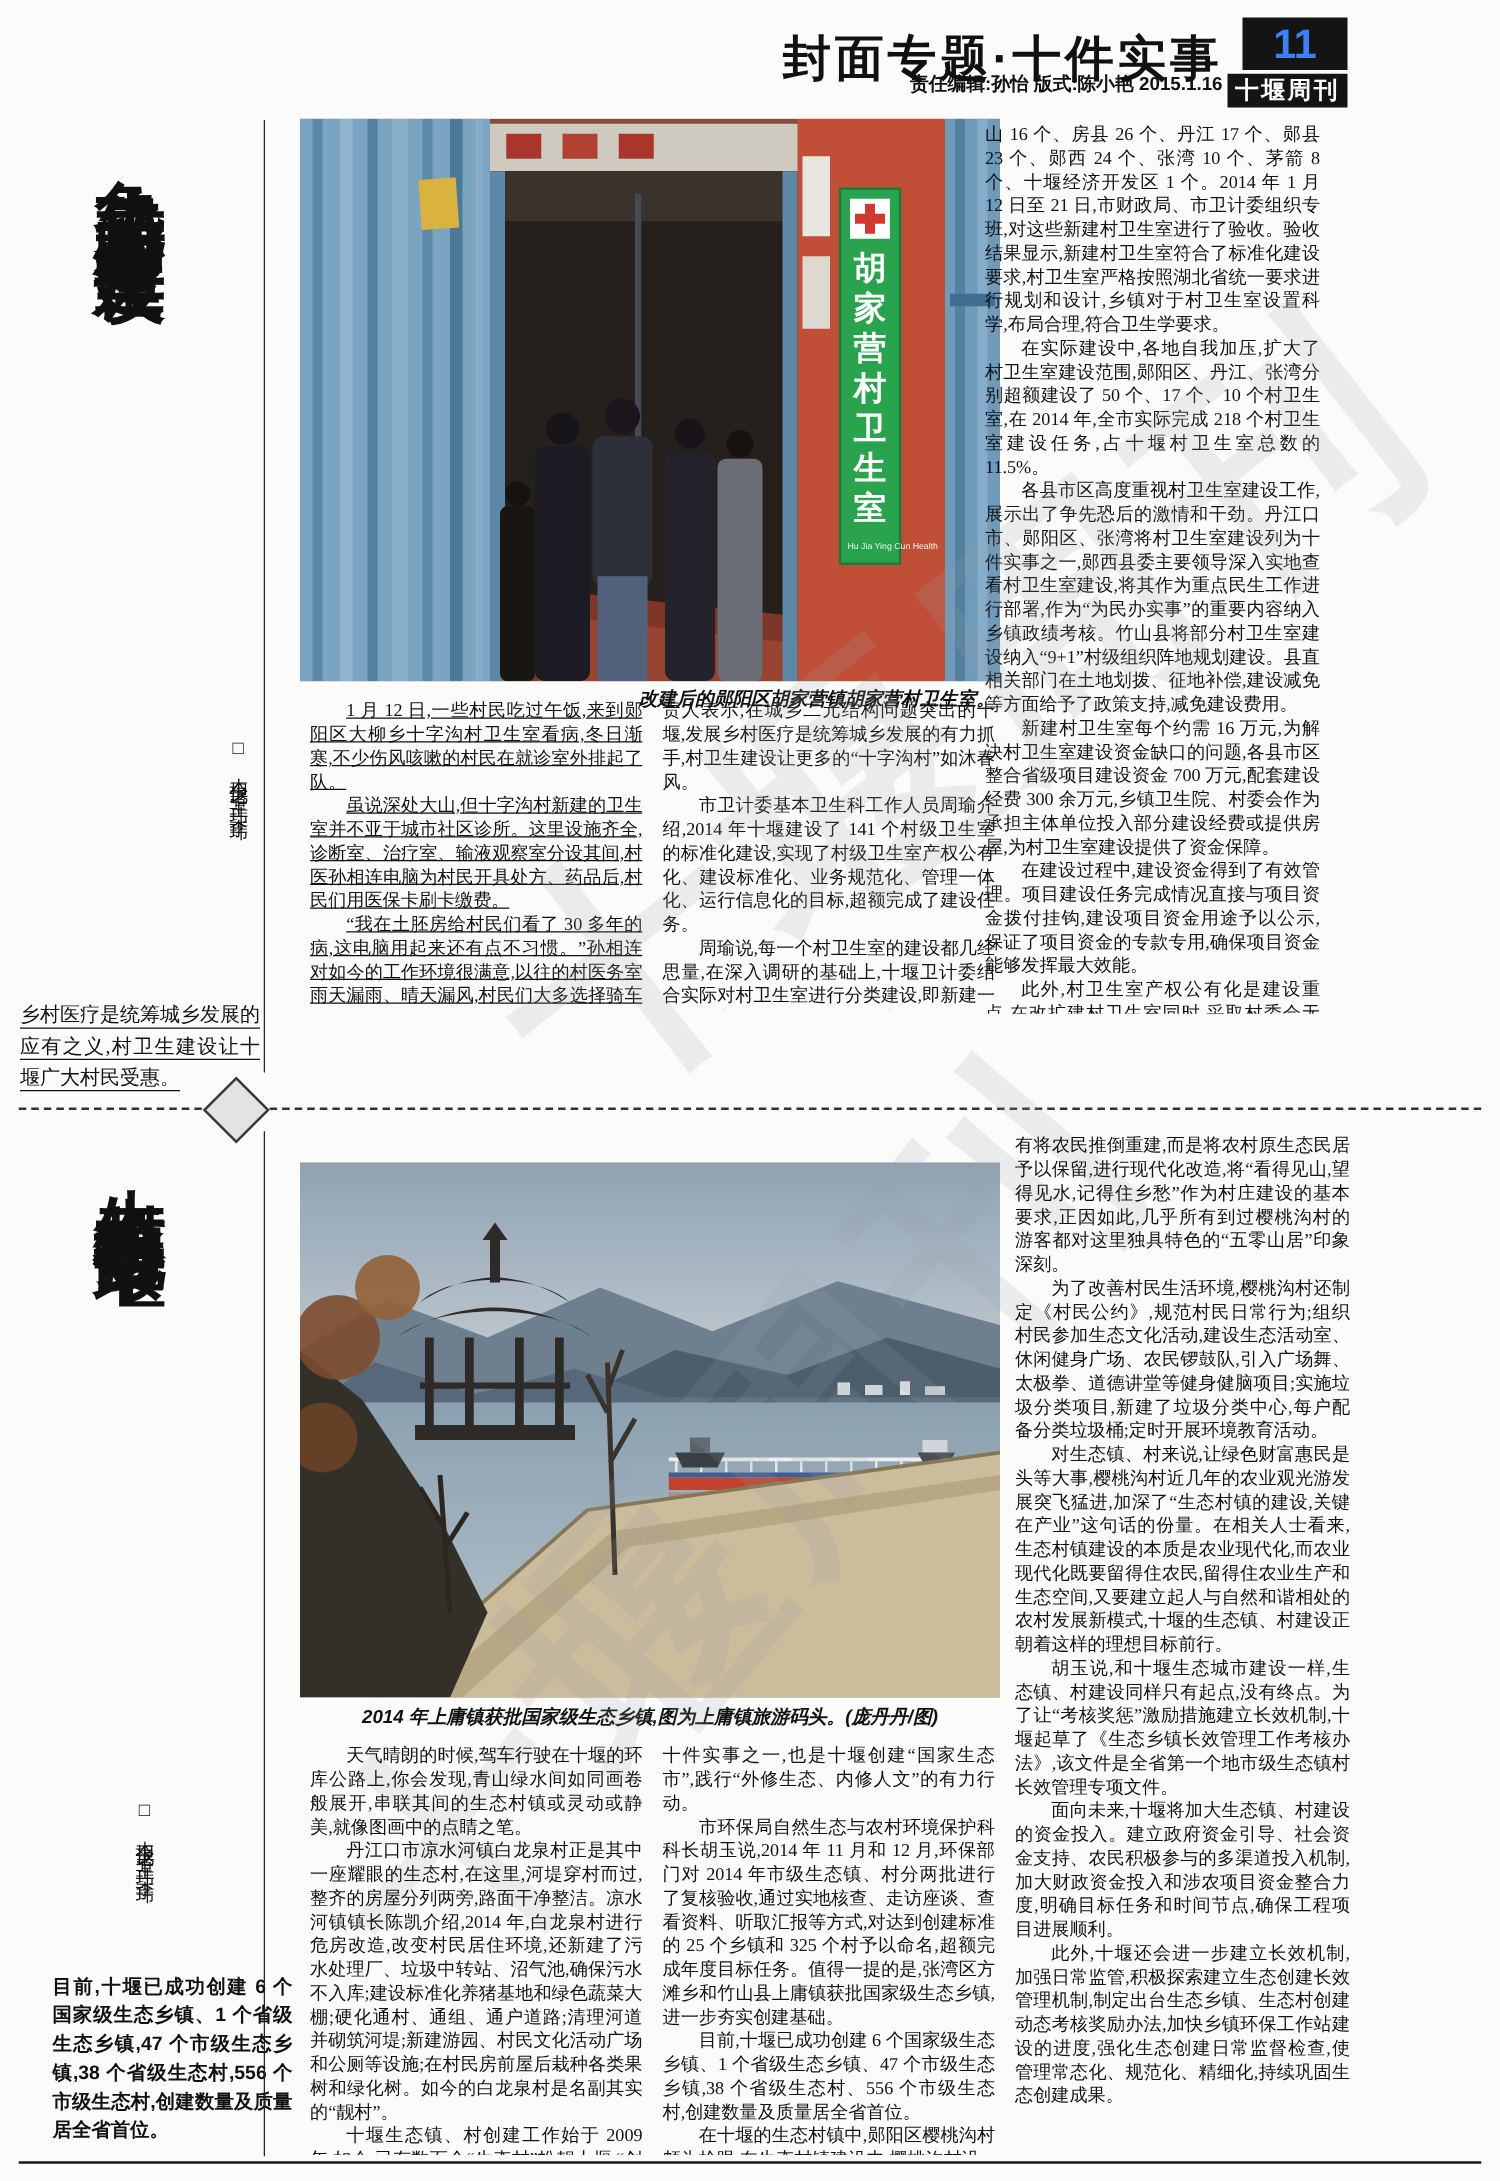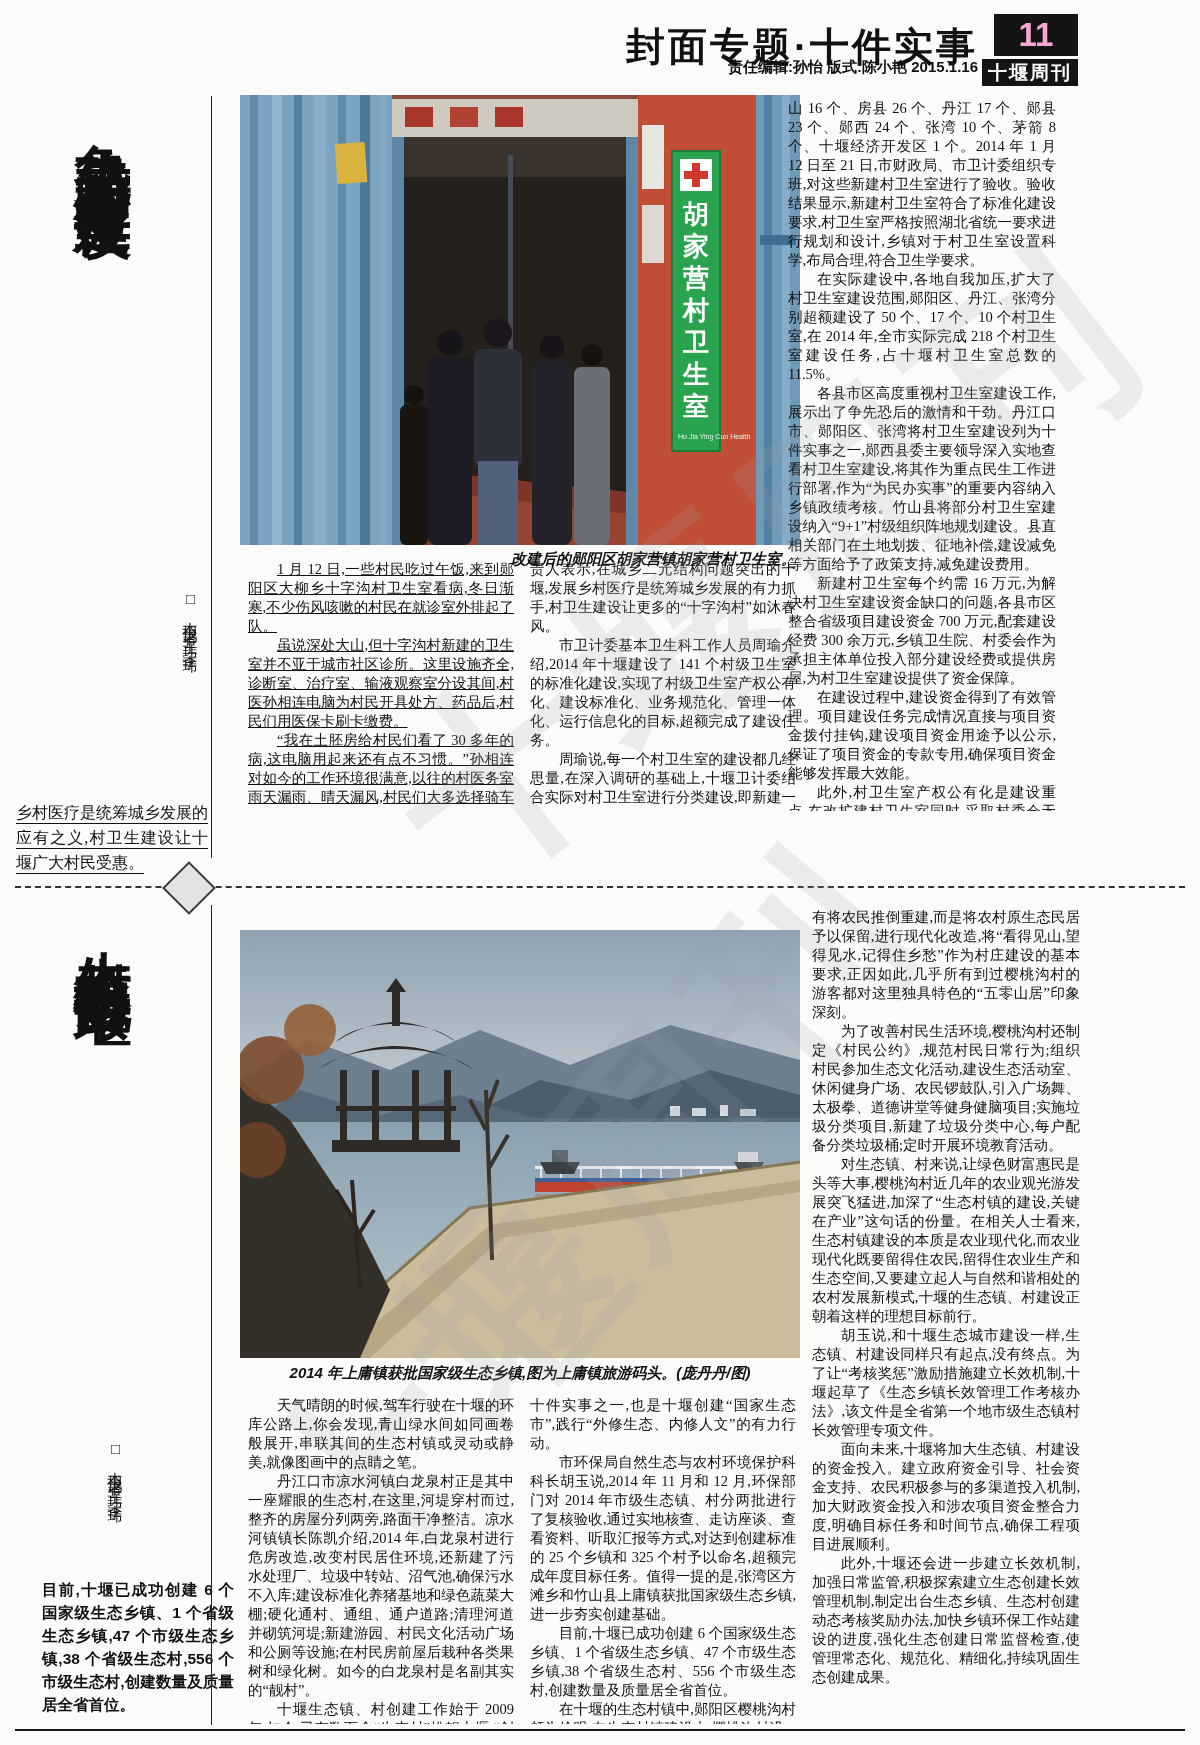--- a/index.html
+++ b/index.html
@@ -5,21 +5,21 @@
   html,body{margin:0;padding:0;background:#888;}
   .page{position:relative;width:1200px;height:1745px;background:#fbfbf9;overflow:hidden;
         font-family:"Liberation Serif","DejaVu Serif",serif;color:#111;}
   .abs{position:absolute;}
   
   .section-title{right:222px;top:20px;font-family:"Liberation Sans","DejaVu Sans",sans-serif;
       font-weight:bold;font-size:39px;letter-spacing:3px;white-space:nowrap;}
   .editor-line{right:222px;top:58px;font-family:"Liberation Sans","DejaVu Sans",sans-serif;
       font-weight:bold;font-size:15px;white-space:nowrap;}
   .mastbox{right:122px;top:14px;width:96px;}
-  .pageno{display:block;background:#141414;color:#f9a8d4;font-family:"Liberation Sans",sans-serif;
+  .pageno{display:block;background:#141414;color:#3b82f6;font-family:"Liberation Sans",sans-serif;
       font-weight:bold;font-size:33px;text-align:center;line-height:42px;height:42px;margin-left:12px;}
   .mastname{display:block;background:#141414;color:#fff;font-family:"Liberation Sans",sans-serif;
       font-weight:bold;font-size:19px;text-align:center;line-height:27px;height:27px;margin-top:3px;letter-spacing:2px;}
   
   .vtitle{writing-mode:vertical-rl;font-weight:bold;font-size:57px;letter-spacing:6px;
       line-height:1.0;font-family:"Liberation Serif","DejaVu Serif",serif;}
   .vbyline{writing-mode:vertical-rl;font-size:15px;letter-spacing:3px;font-family:"Liberation Sans",sans-serif;}
   .intro{font-size:16px;line-height:25px;text-align:justify;}
   .intro.u{text-decoration:underline;text-underline-offset:5px;text-decoration-thickness:1px;}
   .intro.b{font-weight:bold;font-family:"Liberation Sans","DejaVu Sans",sans-serif;font-size:15.5px;line-height:23px;}

